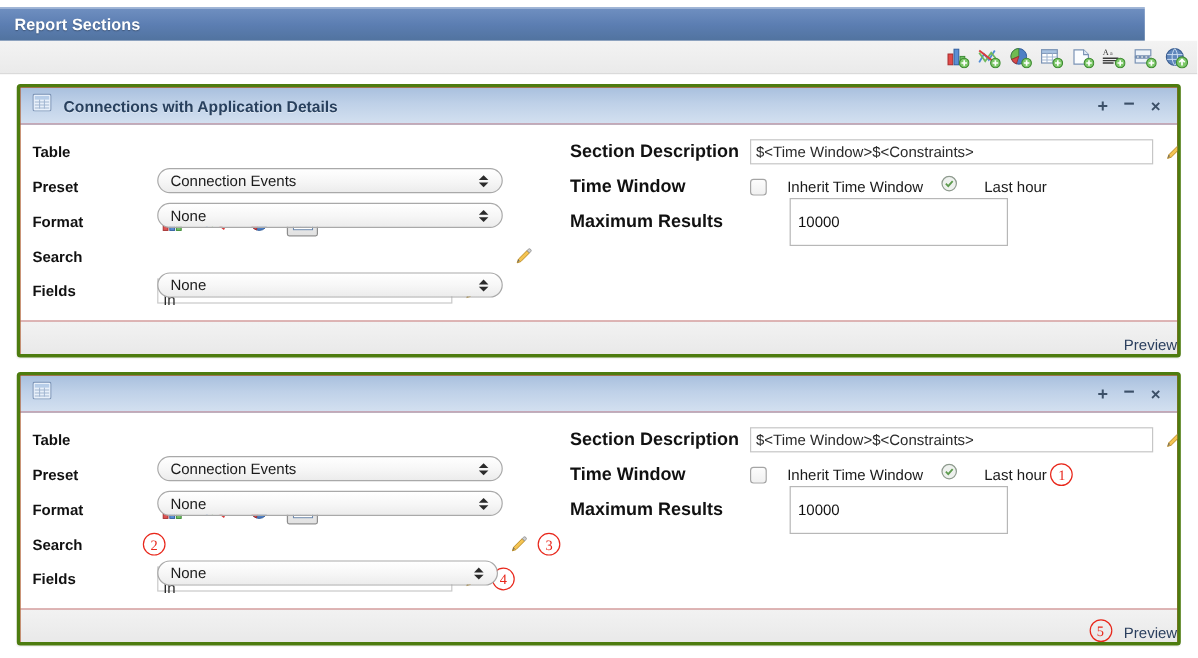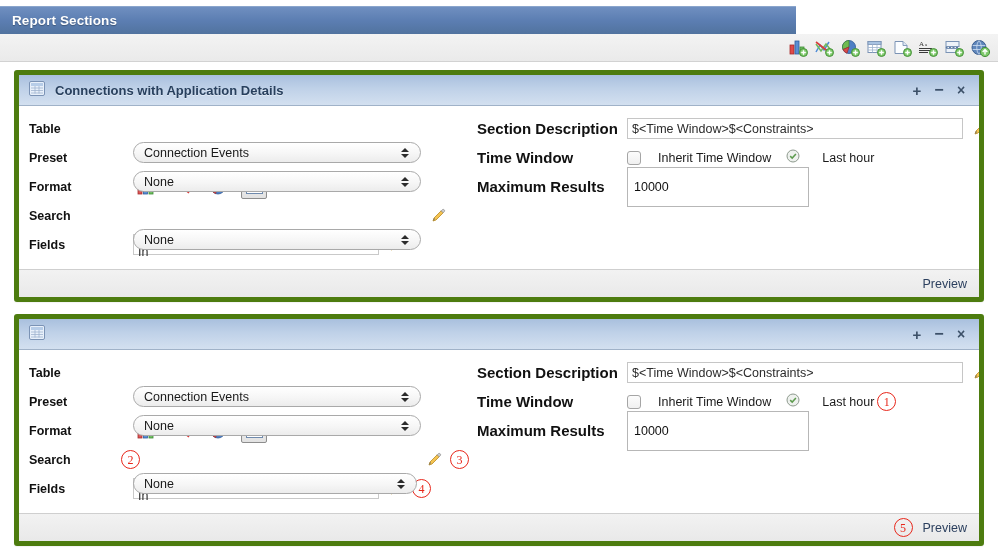--- a/index.html
+++ b/index.html
@@ -13,21 +13,21 @@
   .app {
     position: relative;
     width: 998px; height: 548px;
     background: #ffffff;
     overflow: hidden;
   }
 
   
   .titlebar {
     position: absolute; left: 0; top: 6px;
-    width: 796px; height: 28px;
+    width: 954px; height: 28px;
     background: linear-gradient(to bottom, #6f8fc0 0%, #5c7eb2 50%, #51739f 100%);
     border-top: 1px solid #8aa5cc;
     display: flex; align-items: center;
   }
   .titlebar .title {
     color: #ffffff;
     font-size: 13.5px;
     font-weight: bold;
     padding-left: 12px;
     letter-spacing: 0.1px;
@@ -54,21 +54,21 @@
   
   .body {
     position: absolute; left: 0; top: 62px;
     width: 998px; height: 486px;
     background: #ffffff;
     padding: 8px 14px 0 14px;
   }
 
   
   .panel {
-    border: 5px solid #4d7c0f;
+    border: 3px solid #4d7c0f;
     border-radius: 3px;
     background: #ef4444;
     margin-bottom: 12px;
     box-shadow: 0 1px 1px rgba(0,0,0,.05);
     overflow: hidden;
   }
   .panel-header {
     height: 31px;
     background: linear-gradient(to bottom, #a9c0de 0%, #bfd1e8 45%, #d3e0f0 100%);
     border-bottom: 1px solid #a0b2c8;
@@ -159,21 +159,21 @@
     height: 21px;
     background: #ffffff;
     border: 1px solid #b7b7b7;
     display: flex; align-items: center;
     font-size: 12.5px;
     color: #2b2b2b;
     padding-left: 4px;
     cursor: text;
   }
   .txt.desc { width: 336px; border-color: #c6c6c6; }
-  .txt.maxres { width: 182px; height: 40px; padding-left: 6px; color: #111; }
+  .txt.maxres { width: 182px; height: 40px; padding-left: 6px; color: #111; margin-left: 33px; }
   .txt.fields { width: 246px; border-color: #c9c9c9; }
 
   
   .cbx {
     width: 14px; height: 14px;
     border: 1px solid #a5a5a5;
     border-radius: 3px;
     background: linear-gradient(to bottom, #fcfcfc, #f0f0f0);
     cursor: pointer;
     flex: 0 0 14px;
@@ -219,22 +219,22 @@
     display: flex; align-items: center; justify-content: center;
     cursor: pointer;
     flex: 0 0 20px;
   }
 
   
   .panel-footer {
     height: 28px;
     background: linear-gradient(to bottom, #f2f2f2 0%, #e9e9e9 100%);
     border-top: 1px solid #cfcfcf;
-    display: flex; align-items: center; justify-content: flex-end;
-    padding-right: 12px;
+    display: flex; align-items: flex-end; justify-content: flex-end;
+    padding-right: 0;
     position: relative;
   }
   .preview-link {
     font-size: 12.5px;
     color: #2b3f5e;
     cursor: pointer;
   }
 
   
   .anno {

